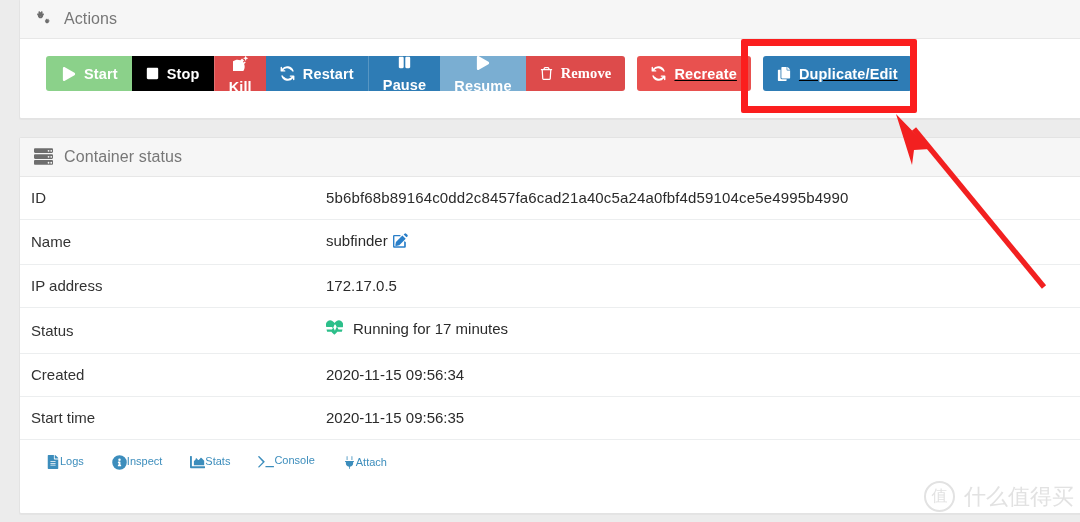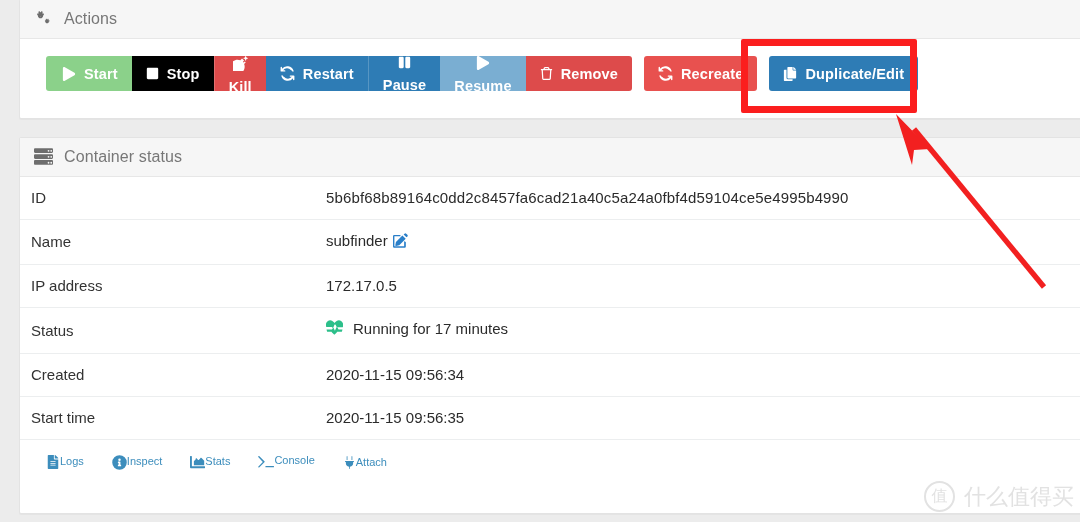--- a/index.html
+++ b/index.html
@@ -58,40 +58,40 @@
   }
 
   
   #actions-card { top: -1px; height: 118px; }
   .actions-body {
     padding: 17px 0 0 26px;
     display: flex;
     align-items: flex-start;
   }
   .btn-group { display: flex; }
-  .btn-group + .btn-group { margin-left: 12px; }
+  .btn-group + .btn-group { margin-left: 12px; text-decoration: underline; }
   .btn {
     border: none;
     outline: none;
     height: 35px;
     padding: 0 14px;
     font-family: "Liberation Sans", sans-serif;
     font-size: 14.5px;
     font-weight: 700;
     color: #ffffff;
     display: inline-flex;
     align-items: center;
     gap: 8px;
     cursor: pointer;
     white-space: nowrap;
     letter-spacing: .15px;
   }
   .btn svg { display: block; }
   .btn.first { border-top-left-radius: 3px; border-bottom-left-radius: 3px; }
-  .btn.last  { border-top-right-radius: 3px; border-bottom-right-radius: 3px; }
+  .btn.last  { border-top-right-radius: 3px; border-bottom-right-radius: 3px; font-family: Liberation Serif, serif; }
   .btn.solo  { border-radius: 3px; }
   .btn.sep   { border-left: 1px solid rgba(255,255,255,0.20); flex-direction: column; }
 
   
   #status-card { top: 137px; height: 375px; }
   .status-table {
     width: 100%;
     border-collapse: collapse;
     font-size: 15px;
   }

